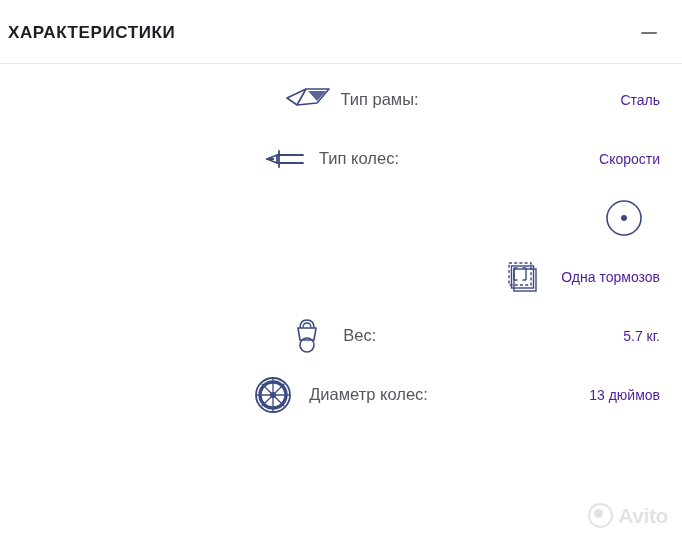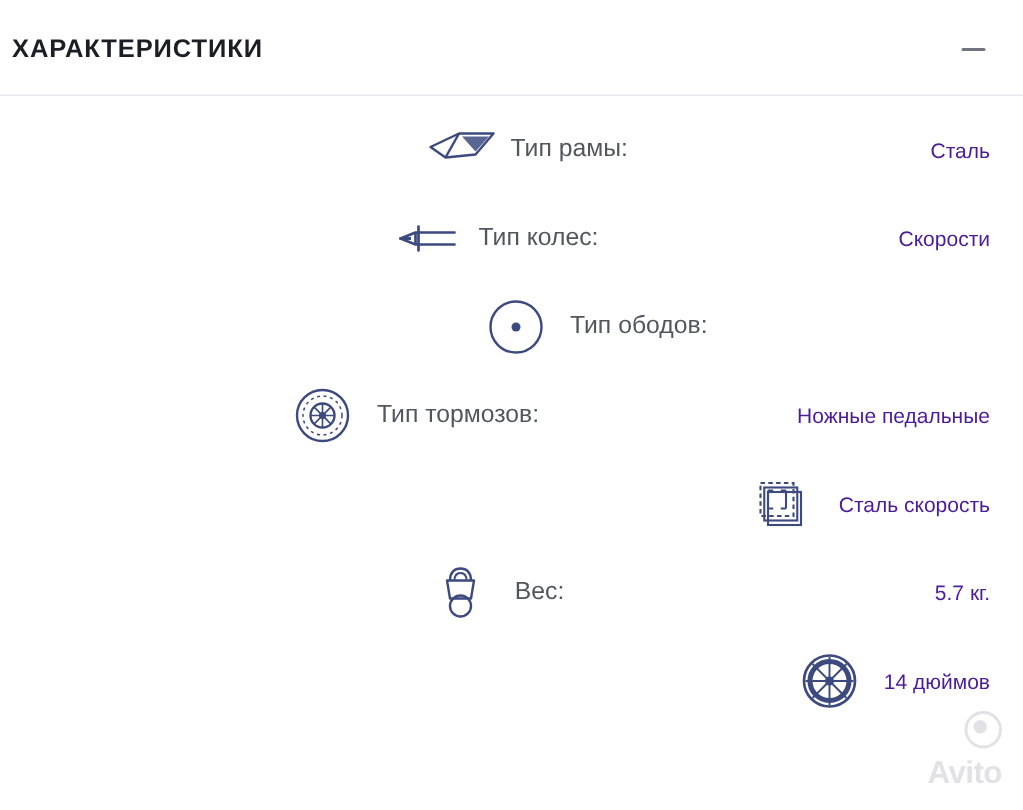--- a/index.html
+++ b/index.html
@@ -97,21 +97,20 @@
   
   .watermark {
     position: absolute;
     right: 14px;
     bottom: 12px;
     display: flex;
     align-items: flex-end;
     gap: 5px;
     opacity: 0.22;
     pointer-events: none;
-    flex-direction: column;
   }
   .watermark-text {
     font-size: 21px;
     font-weight: bold;
     color: #7d7d88;
     letter-spacing: -0.4px;
   }
   .watermark-mark {
     width: 21px;
     height: 21px;
@@ -172,48 +171,34 @@
       <div class="spec-value">Скорости</div>
     </div>
 
     <div class="spec-row">
       <div class="spec-icon">
         <svg width="44" height="44" viewBox="0 0 44 44" fill="none" xmlns="http://www.w3.org/2000/svg">
           <circle cx="20" cy="22" r="17" stroke="#3c4a80" stroke-width="1.6" fill="none"></circle>
           <circle cx="20" cy="22" r="3" fill="#3c4a80"></circle>
         </svg>
       </div>
-      <div class="spec-label">Тип ободов:</div>
-    </div>
-
-    <div class="spec-row">
-      <div class="spec-icon">
-        <svg width="44" height="44" viewBox="0 0 44 44" fill="none" xmlns="http://www.w3.org/2000/svg">
-          <circle cx="20" cy="22" r="17" stroke="#3c4a80" stroke-width="1.6" fill="none"></circle>
-          <circle cx="20" cy="22" r="13" stroke="#3c4a80" stroke-width="1" fill="none" stroke-dasharray="2 2.4"></circle>
-          <circle cx="20" cy="22" r="8" stroke="#3c4a80" stroke-width="1.6" fill="none"></circle>
-          <path d="M20 14 L20 30 M12 22 L28 22 M14.3 16.3 L25.7 27.7 M25.7 16.3 L14.3 27.7" stroke="#3c4a80" stroke-width="1.1"></path>
-          <circle cx="20" cy="22" r="2.4" fill="#3c4a80"></circle>
-        </svg>
-      </div>
-      <div class="spec-label">Тип тормозов:</div>
-      <div class="spec-value">Ножные педальные</div>
-    </div>
+    </div>
+
 
     <div class="spec-row">
       <div class="spec-icon">
         <svg width="46" height="44" viewBox="0 0 46 44" fill="none" xmlns="http://www.w3.org/2000/svg">
           <rect x="9" y="14" width="22" height="22" stroke="#3c4a80" stroke-width="1.4" fill="none"></rect>
           <rect x="6.5" y="11" width="22" height="22" stroke="#3c4a80" stroke-width="1.4" fill="none"></rect>
           <rect x="4" y="8" width="22" height="22" stroke="#3c4a80" stroke-width="1.4" fill="none" stroke-dasharray="3 2.2"></rect>
           <path d="M9 13 L9 25 M21 13 L21 25" stroke="#3c4a80" stroke-width="1.4"></path>
           <path d="M9 13 L12.5 13 M9 25 L12.5 25 M21 13 L17.5 13 M21 25 L17.5 25" stroke="#3c4a80" stroke-width="1.4"></path>
         </svg>
       </div>
-      <div class="spec-value">Сталь скорость</div>
+      <div class="spec-value">Одна тормозов</div>
     </div>
 
     <div class="spec-row">
       <div class="spec-icon">
         <svg width="44" height="44" viewBox="0 0 44 44" fill="none" xmlns="http://www.w3.org/2000/svg">
           <path d="M13 14 C13 8.5 16 6 20 6 C24 6 27 8.5 27 14" stroke="#3c4a80" stroke-width="1.6" fill="none"></path>
           <path d="M16 14 C16 10.5 17.6 9 20 9 C22.4 9 24 10.5 24 14" stroke="#3c4a80" stroke-width="1.3" fill="none"></path>
           <path d="M11 14 L29 14 L27 26 L13 26 Z" stroke="#3c4a80" stroke-width="1.6" fill="none" stroke-linejoin="round"></path>
           <circle cx="20" cy="31" r="7" stroke="#3c4a80" stroke-width="1.6" fill="none"></circle>
         </svg>
@@ -224,21 +209,22 @@
 
     <div class="spec-row">
       <div class="spec-icon">
         <svg width="44" height="44" viewBox="0 0 44 44" fill="none" xmlns="http://www.w3.org/2000/svg">
           <circle cx="20" cy="22" r="17" stroke="#3c4a80" stroke-width="1.8" fill="none"></circle>
           <circle cx="20" cy="22" r="13" stroke="#3c4a80" stroke-width="3.4" fill="none"></circle>
           <path d="M20 6 L20 38 M4 22 L36 22 M8.7 10.7 L31.3 33.3 M31.3 10.7 L8.7 33.3" stroke="#3c4a80" stroke-width="1.3"></path>
           <circle cx="20" cy="22" r="3" fill="#3c4a80"></circle>
         </svg>
       </div>
-      <div class="spec-value">14 дюймов</div>
+      <div class="spec-label">Диаметр колес:</div>
+      <div class="spec-value">13 дюймов</div>
     </div>
 
   </div>
 
   <div class="watermark">
     <div class="watermark-mark"></div>
     <div class="watermark-text">Avito</div>
   </div>
 
 </div>

